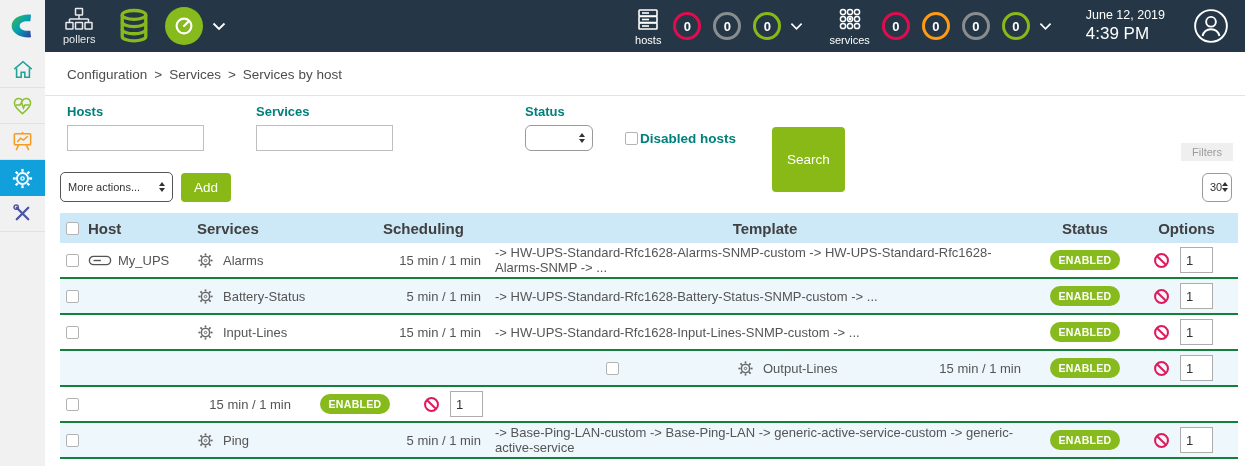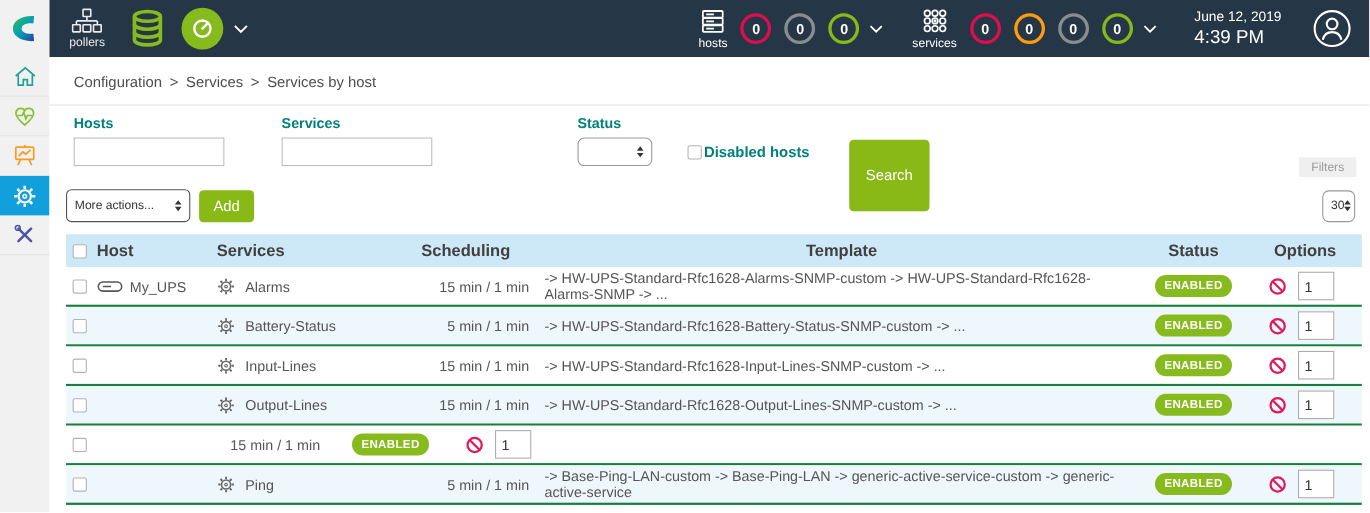--- a/index.html
+++ b/index.html
@@ -470,21 +470,20 @@
 
       <span></span>
     </span>
     <span class="c-svc">
       <svg class="icon svc-gear" width="17" height="17">
                 <use href="#i-gear"></use>
               </svg>
       <span>Output-Lines</span>
     </span>
     <span class="c-sch">15 min / 1 min</span>
-    <span class="c-tpl">-&gt; HW-UPS-Standard-Rfc1628-Output-Lines-SNMP-custom -&gt; ...</span>
     <span class="c-st"><span class="badge">ENABLED</span></span>
     <span class="c-opt">
       <svg class="icon ban" width="17" height="17">
                 <use href="#i-ban"></use>
               </svg>
       <input class="opt-input" type="text" value="1" style="">
     </span>
   </div>
 
   <div class="trow odd">

